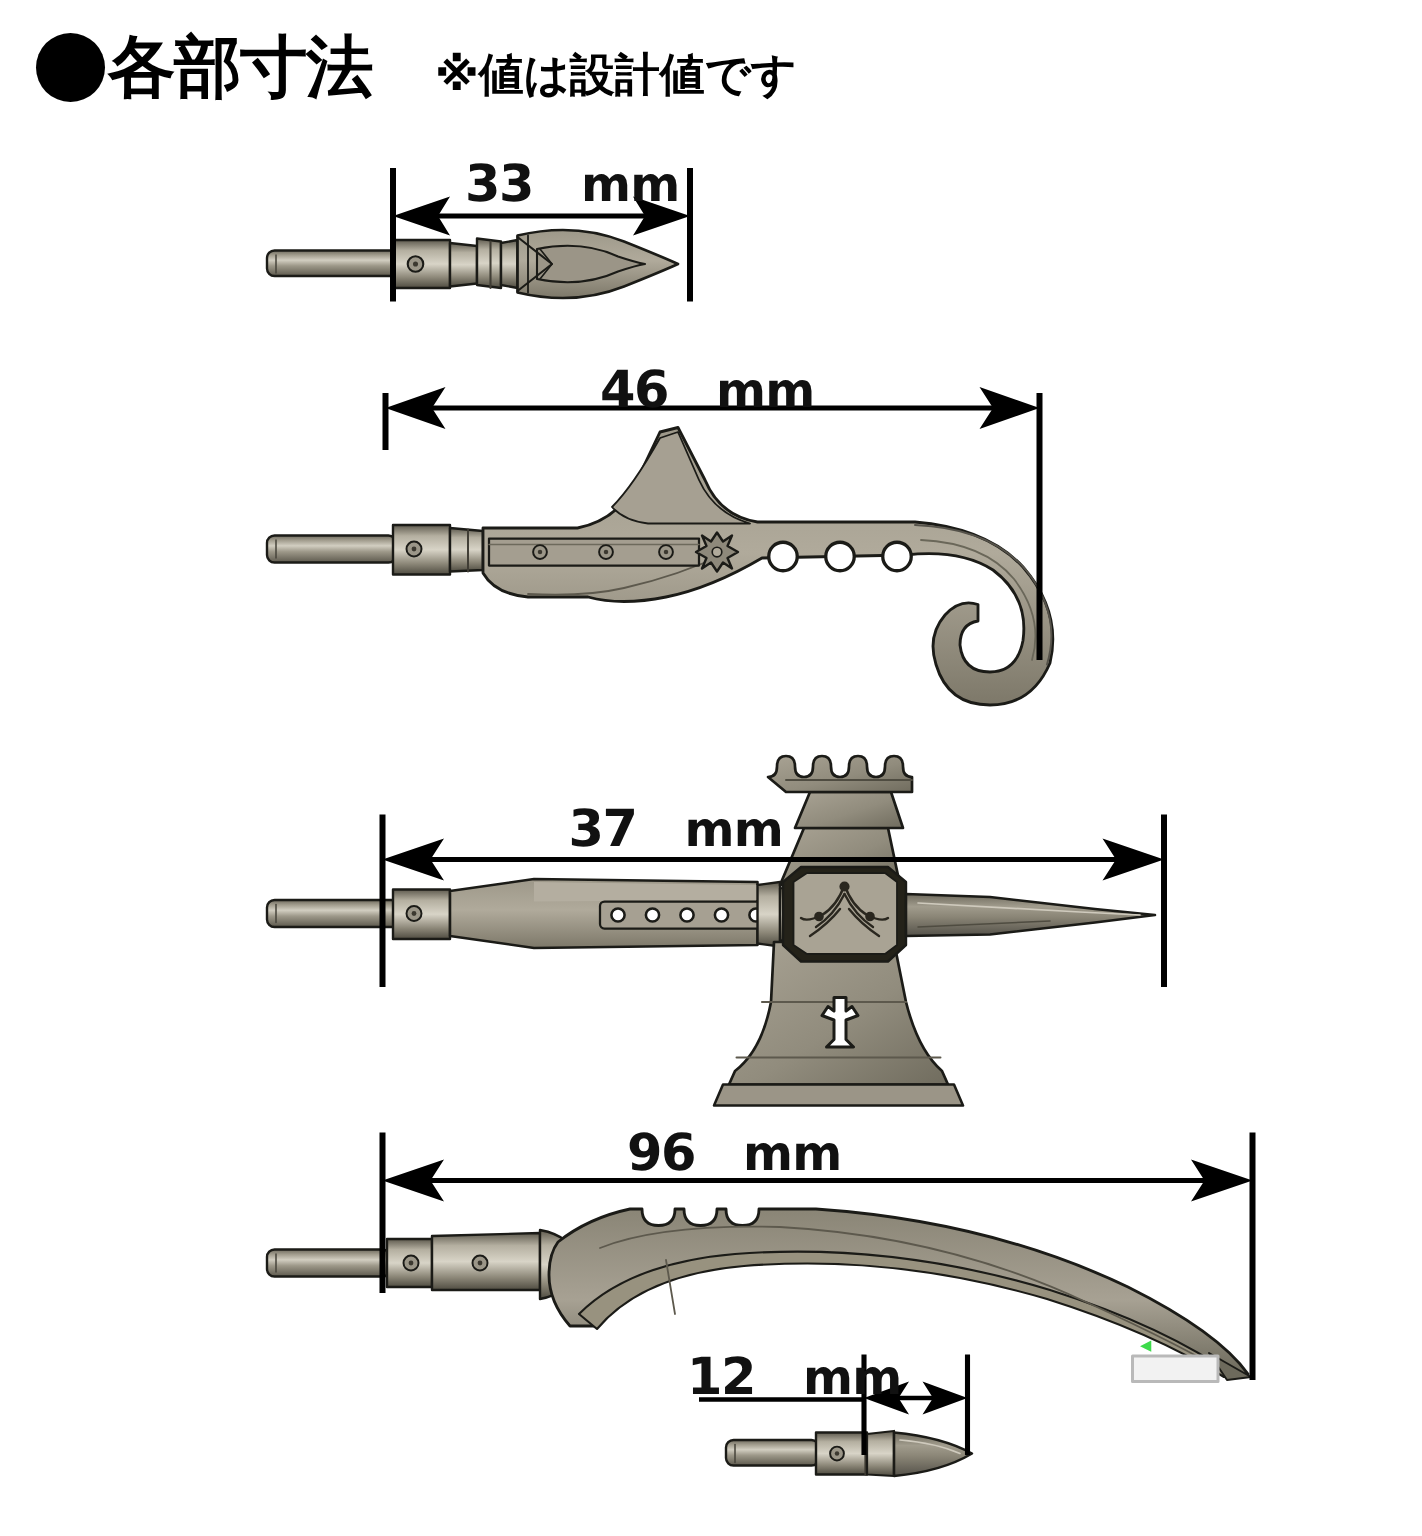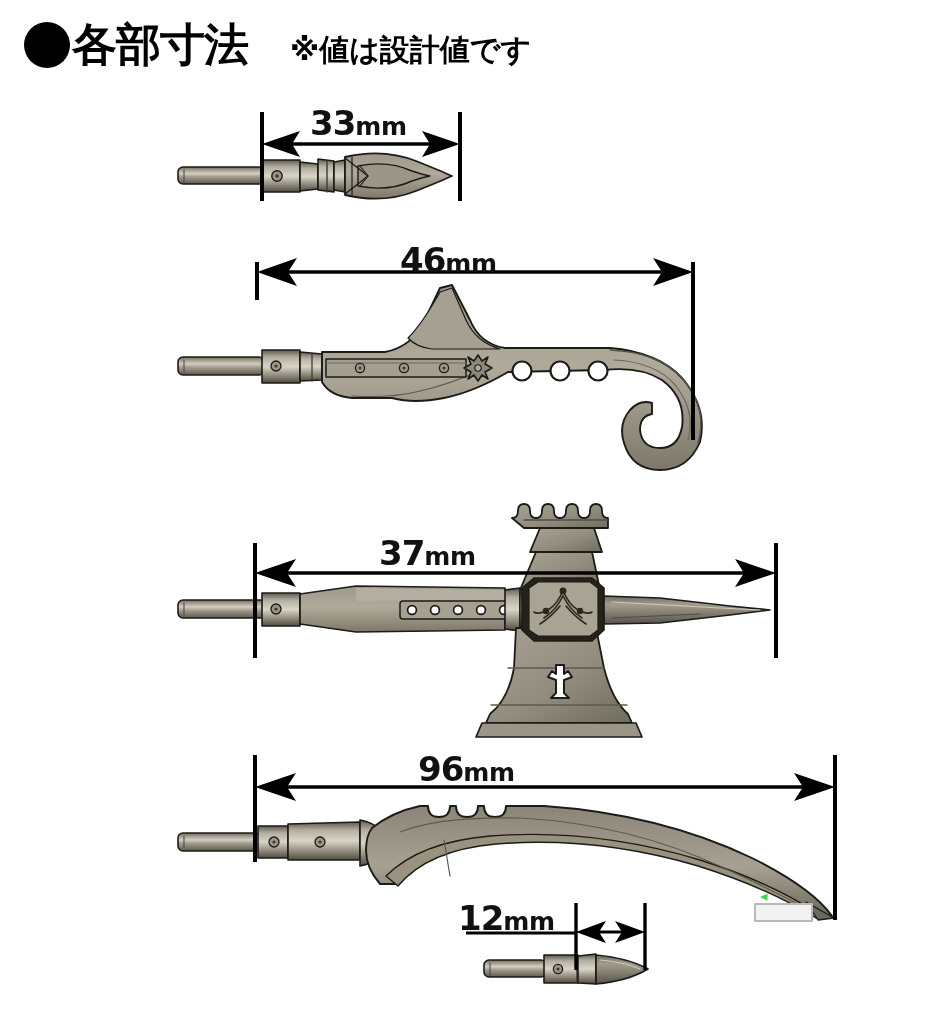--- a/index.html
+++ b/index.html
@@ -60,21 +60,21 @@
   
   .dim-label {
     position: absolute;
     font-family: "DejaVu Sans", "Liberation Sans", sans-serif;
     font-weight: 700;
     white-space: nowrap;
     line-height: 1;
     color: #111;
   }
   .dim-label .num { font-size: 34px; letter-spacing: -1px; }
-  .dim-label .unit { font-size: 25px; letter-spacing: -0.5px; }
+  .dim-label .unit { font-size: 32px; letter-spacing: -0.5px; margin-left: 32px; }
 
   svg.layer {
     position: absolute;
     left: 0; top: 0;
     width: 948px;
     height: 1024px;
     pointer-events: none;
   }
 
   .cursor-box {

